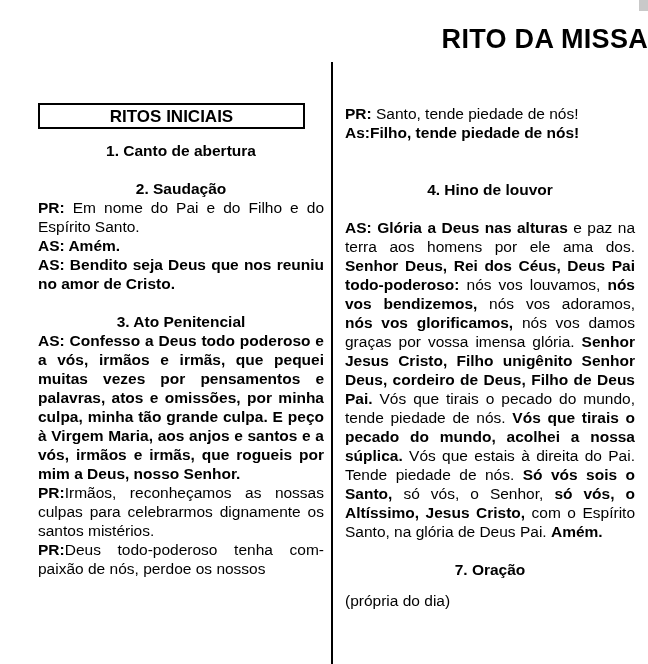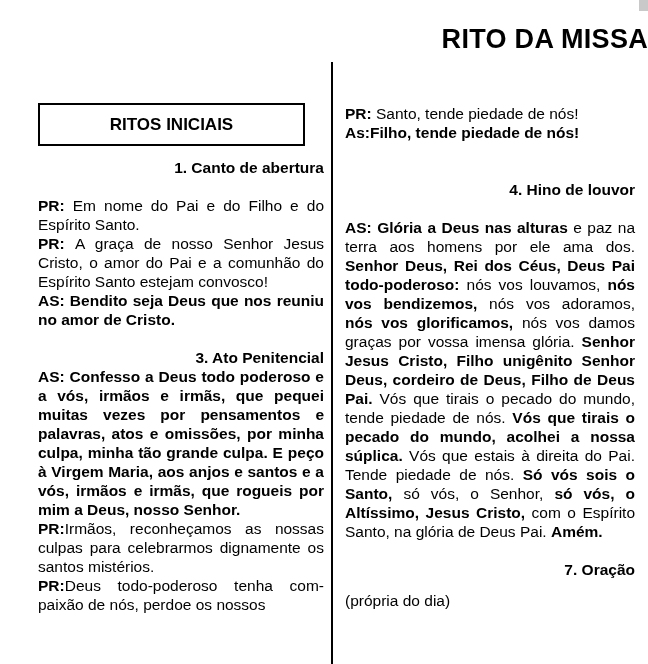--- a/index.html
+++ b/index.html
@@ -30,29 +30,29 @@
   }
   .col{
     position:absolute;
     font-size:15.5px;
     line-height:19px;
   }
   .col-left{left:38px;top:103px;width:286px;}
   .col-right{left:345px;top:104px;width:290px;}
   .box{
     box-sizing:border-box;
-    width:267px;height:43px;
+    width:267px;height:26px;
     border:2px solid #000;
     display:flex;align-items:center;justify-content:center;
     font-weight:bold;font-size:17px;
     margin-bottom:12px;
   }
   .block{margin:0;padding:0;}
   .para{text-align:justify;hyphens:manual;}
-  .heading{font-weight:bold;text-align:right;}
+  .heading{font-weight:bold;text-align:center;}
   .note{text-align:left;margin-top:12px;}
   .empty{min-height:19px;}
   .b{font-weight:bold;}
 </style>
 </head>
 <body>
 
 <div class="page">
 
   <div class="corner-fragment" style="background: rgb(201, 201, 201);"></div>
@@ -61,22 +61,23 @@
 
   <div class="divider" style="background: rgb(0, 0, 0);"></div>
 
   <div class="col col-left">
     <div class="box">
       <span>RITOS INICIAIS</span>
     </div>
     <div class="blocks">
         <div class="block heading"><span class="b">1. Canto de abertura</span></div>
         <div class="block empty">&nbsp;</div>
+        <div class="block heading"><span class="b">2. Saudação</span></div>
         <div class="block para"><span class="b">PR: </span><span>Em nome do Pai e do Filho e do Espírito Santo.</span></div>
-        <div class="block para"><span class="b">PR: </span><span>A graça de nosso Senhor Jesus Cristo, o amor do Pai e a comunhão do Espírito Santo estejam convosco!</span></div>
+        <div class="block para"><span class="b">AS: Amém.</span></div>
         <div class="block para"><span class="b">AS: Bendito seja Deus que nos reuniu no amor de Cristo.</span></div>
         <div class="block empty">&nbsp;</div>
         <div class="block heading"><span class="b">3. Ato Penitencial</span></div>
         <div class="block para"><span class="b">AS: Confesso a Deus todo pode­roso e a vós, irmãos e irmãs, que pequei muitas vezes por pensa­mentos e palavras, atos e omis­sões, por minha culpa, minha tão grande culpa. E peço à Virgem Maria, aos anjos e santos e a vós, irmãos e irmãs, que rogueis por mim a Deus, nosso Senhor.</span></div>
         <div class="block para"><span class="b">PR:</span><span>Irmãos, reconheçamos as nos­sas culpas para celebrarmos digna­mente os santos mistérios.</span></div>
         <div class="block para"><span class="b">PR:</span><span>Deus todo-poderoso tenha com­paixão de nós, perdoe os nossos</span></div>
       </div>
   </div>
 
   <div class="col col-right">

